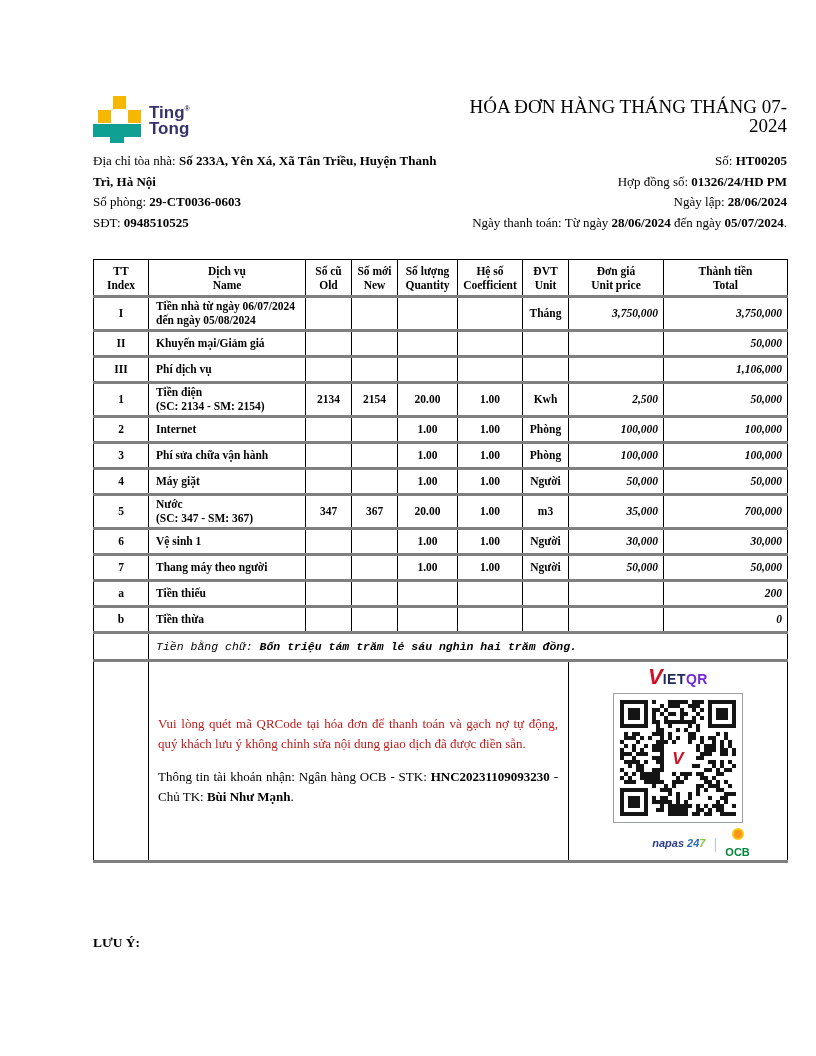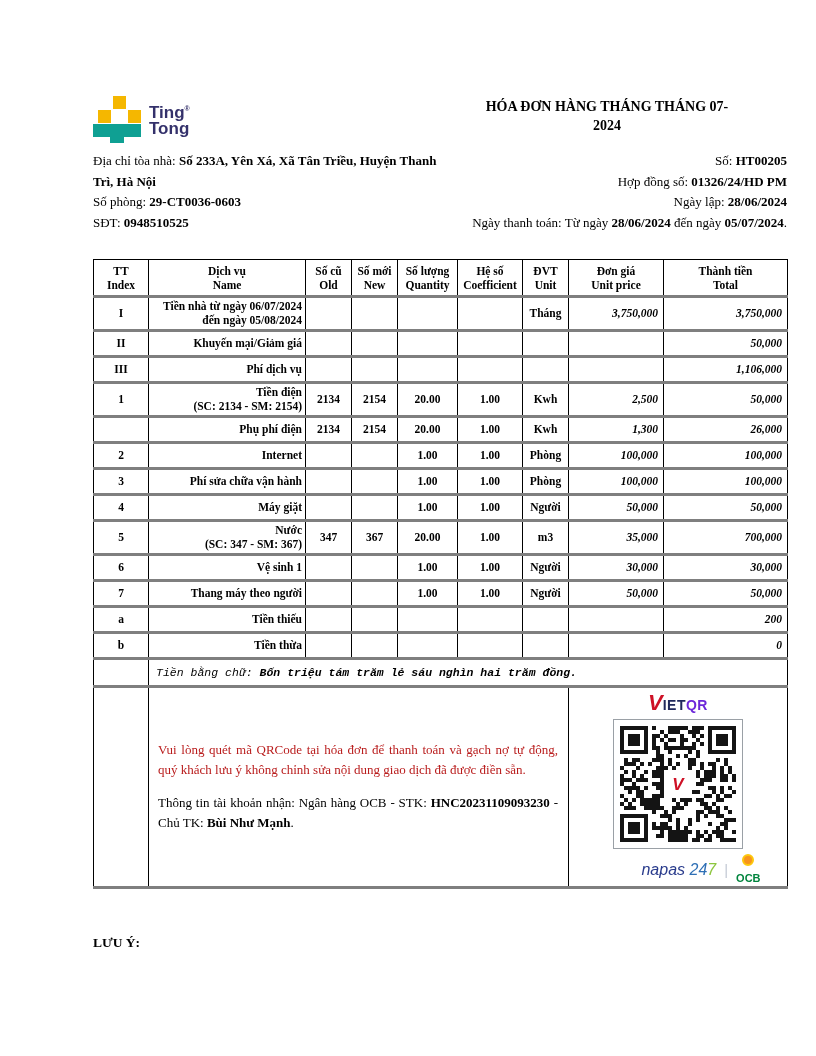--- a/index.html
+++ b/index.html
@@ -15,59 +15,59 @@
   .lm-y1{left:20px;top:1px;width:13px;height:13px;background:#F5B700;}
   .lm-y2{left:5px;top:15px;width:13px;height:13px;background:#F5B700;}
   .lm-y3{left:35px;top:15px;width:13px;height:13px;background:#F5B700;}
   .lm-t1{left:0px;top:29px;width:48px;height:13px;background:#0FA093;}
   .lm-t2{left:17px;top:29px;width:14px;height:19px;background:#0FA093;}
   .logo-text{font-family:"Liberation Sans",sans-serif;font-weight:bold;font-size:17px;
              line-height:16px;color:#34316B;letter-spacing:0px;}
   .logo-text sup{font-size:7px;}
 
   
-  .doc-title{position:absolute;right:29px;top:97px;width:360px;text-align:center;
-             font-weight:bold;font-size:14px;line-height:19px;}
+  .doc-title{position:absolute;right:29px;top:97px;width:360px;text-align:right;
+             font-weight:normal;font-size:19px;line-height:19px;}
 
   
   .info{position:absolute;left:93px;top:151px;width:694px;display:flex;font-size:13px;line-height:20.7px;}
   .info-left{width:345px;}
   .info-right{flex:1;text-align:right;}
 
   
   table.invoice{position:absolute;left:93px;top:259px;width:694px;border-collapse:collapse;
                 table-layout:fixed;font-size:11.5px;font-weight:bold;
                 border:1px solid #000;border-bottom:none;padding-left:47px;}
   th,td{border-left:1px solid #000;border-bottom:3px solid #7F7F7F;padding:2px 3px;
         vertical-align:middle;overflow:hidden;}
   th:first-child,td:first-child{border-left:none;}
   th{height:31px;text-align:center;font-weight:bold;line-height:14px;}
   td{height:19px;line-height:13.5px;}
   .col-tt{text-align:center;}
-  .col-name{text-align:right;padding-left:7px;}
+  .col-name{text-align:left;padding-left:7px;}
   .col-old,.col-new,.col-qty,.col-coef,.col-unit{text-align:center;}
   .col-price,.col-total{text-align:right;padding-right:5px;font-style:italic;}
 
   .words-cell{font-weight:normal;font-style:italic;text-align:left;padding-left:7px;height:21px;font-family:Liberation Mono, monospace;}
 
   .qr-row td{height:193px;}
   .note-cell{font-weight:normal;text-align:left;vertical-align:middle;padding:0 10px 0 9px;}
   .note-cell p{margin:0;font-size:13px;line-height:20px;text-align:justify;}
   .red-note{color:#b91c1c;}
   .acct-note{margin-top:13px !important;}
 
   .qr-cell{font-weight:normal;vertical-align:top;padding:4px 0 0 0;text-align:center;}
   .vietqr-logo{font-family:"Liberation Sans",sans-serif;line-height:22px;white-space:nowrap;}
   .vq-v{color:#CE1126;font-size:22px;font-weight:bold;font-style:italic;}
   .vq-iet{color:#21295C;font-size:14px;font-weight:bold;letter-spacing:.5px;}
   .vq-qr{color:#6d28d9;font-size:14px;font-weight:bold;letter-spacing:.5px;}
   .qr-box{display:inline-block;margin-top:2px;padding:6px;background:#fff;border:1px solid #9aa0a6;line-height:0;}
   .pay-logos{margin-top:5px;display:flex;align-items:center;justify-content:center;gap:8px;
              font-family:"Liberation Sans",sans-serif;}
-  .napas{font-style:italic;font-weight:normal;font-size:16px;white-space:nowrap;margin-left:46px;}
+  .napas{font-style:italic;font-weight:bold;font-size:11px;white-space:nowrap;margin-left:46px;}
   .np{color:#293B8C;} .np24{color:#2E6FB5;} .np7{color:#8DC63F;}
   .logo-sep{color:#c3c9d4;font-size:15px;font-weight:normal;}
   .ocb{display:inline-flex;align-items:center;gap:6px;font-weight:bold;font-size:11px;color:#00843D;white-space:nowrap;flex-direction:column;}
   .ocb-dot{width:12px;height:12px;border-radius:50%;background:#F7941D;border:2px solid #FDC70C;box-sizing:border-box;}
 
   .footer-note{position:absolute;left:93px;top:935px;font-weight:bold;font-size:13.5px;}
 </style>
 </head>
 <body>
 
@@ -196,31 +196,20 @@
         <tr>
           <td class="col-tt">1</td>
           <td class="col-name">Tiền điện<br>(SC: 2134 - SM: 2154)</td>
           <td class="col-old">2134</td>
           <td class="col-new">2154</td>
           <td class="col-qty">20.00</td>
           <td class="col-coef">1.00</td>
           <td class="col-unit">Kwh</td>
           <td class="col-price">2,500</td>
           <td class="col-total">50,000</td>
-        </tr>
-        <tr>
-          <td class="col-tt"></td>
-          <td class="col-name">Phụ phí điện</td>
-          <td class="col-old">2134</td>
-          <td class="col-new">2154</td>
-          <td class="col-qty">20.00</td>
-          <td class="col-coef">1.00</td>
-          <td class="col-unit">Kwh</td>
-          <td class="col-price">1,300</td>
-          <td class="col-total">26,000</td>
         </tr>
         <tr>
           <td class="col-tt">2</td>
           <td class="col-name">Internet</td>
           <td class="col-old"></td>
           <td class="col-new"></td>
           <td class="col-qty">1.00</td>
           <td class="col-coef">1.00</td>
           <td class="col-unit">Phòng</td>
           <td class="col-price">100,000</td>

